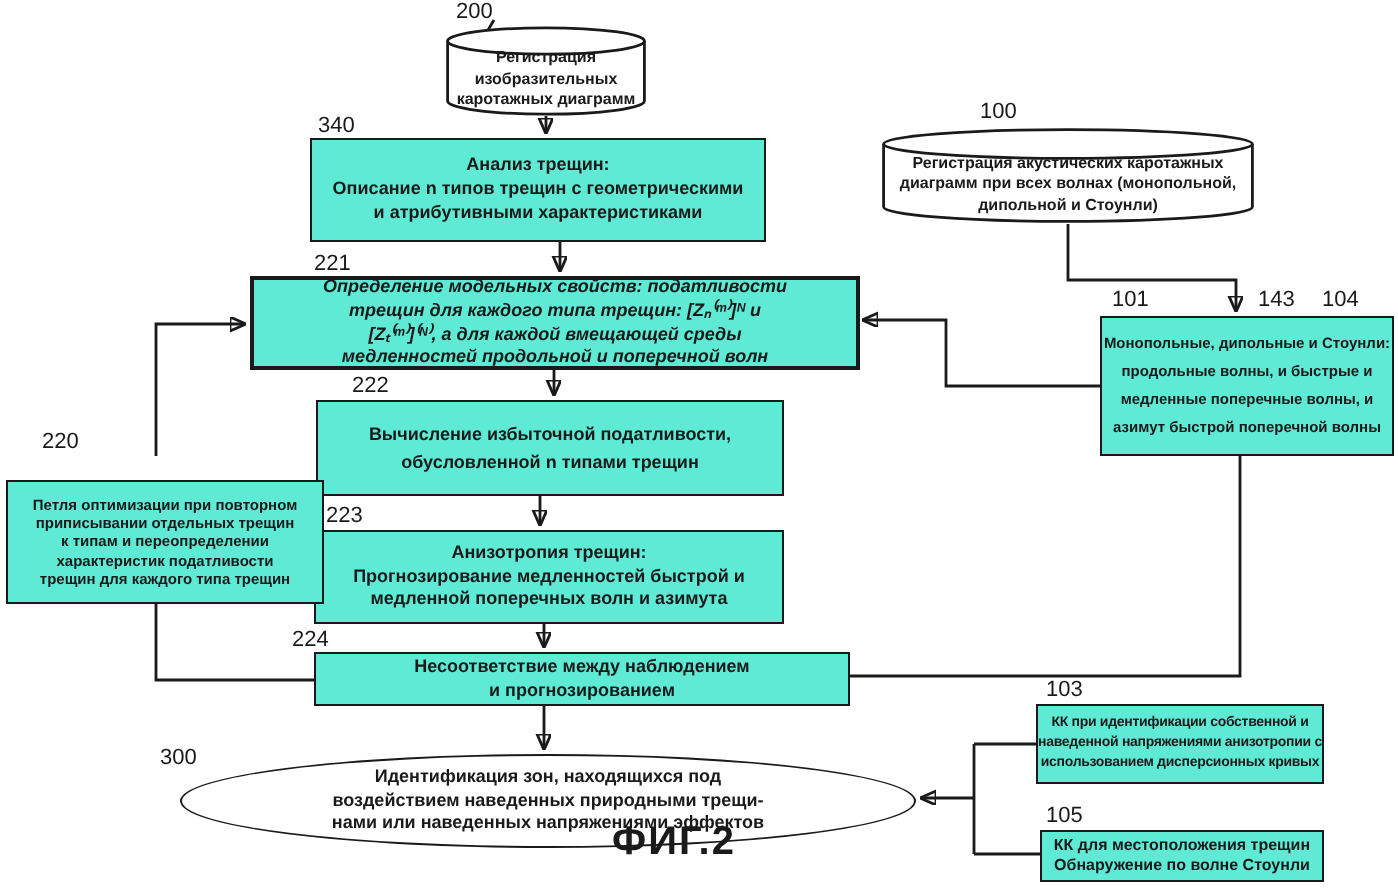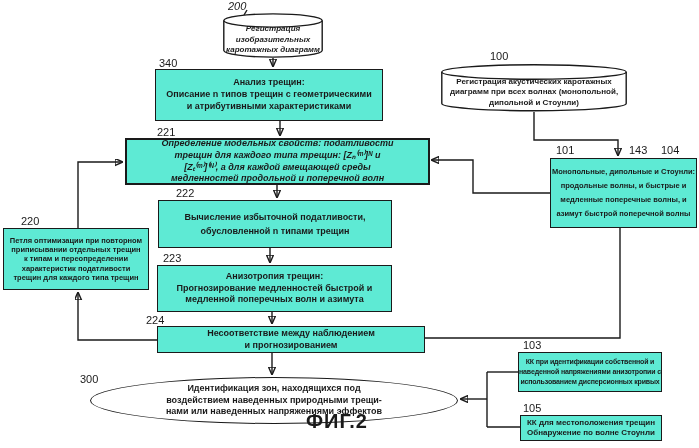--- a/index.html
+++ b/index.html
@@ -48,21 +48,21 @@
     <path d="M78,228 L78,162 L122,162" marker-end="url(#arr)"></path>
     <path d="M534,112 L534,140 L618,140 L618,155" marker-end="url(#arr)"></path>
     <path d="M550,193 L473,193 L473,160 L432,160" marker-end="url(#arr)"></path>
     <path d="M620,228 L620,338 L386,338" marker-end="url(#arr)"></path>
     <path d="M518,372 L487,372"></path>
     <path d="M520,427 L487,427"></path>
     <path d="M487,372 L487,427"></path>
     <path d="M487,399 L461,399" marker-end="url(#arr)"></path>
   </svg>
 
-  <div class="node cyl fs8" id="cyl200" style="left:223px;top:13px;width:100px;height:45px;font-style:italic;">
+  <div class="node cyl fs8" id="cyl200" style="left:223px;top:13px;width:100px;height:45px;">
     <svg width="100" height="45" viewBox="0 0 100 45">
       <path d="M0.8,7.5 L0.8,37.5 A49.2,6.6 0 0 0 99.2,37.5 L99.2,7.5" fill="#fff" stroke="#1a1a1a" stroke-width="1.4"></path>
       <ellipse cx="50" cy="7.5" rx="49.2" ry="6.6" fill="#fff" stroke="#1a1a1a" stroke-width="1.4"></ellipse>
     </svg>
     <div class="node-text">Регистрация
 изобразительных
 каротажных диаграмм</div>
   </div>
 
   <div class="node cyl fs8" id="cyl100" style="left:441px;top:64px;width:186px;height:48px;justify-content:flex-end;">
@@ -97,21 +97,21 @@
     <div class="node-text">Анизотропия трещин:
 Прогнозирование медленностей быстрой и
 медленной поперечных волн и азимута</div>
   </div>
 
   <div class="node rect fs9" id="box224" style="left:157px;top:326px;width:268px;height:27px;">
     <div class="node-text">Несоответствие между наблюдением
 и прогнозированием</div>
   </div>
 
-  <div class="node rect fs75" id="box220" style="left:3px;top:228px;width:146px;height:62px;">
+  <div class="node rect fs75" id="box220" style="left:3px;top:240px;width:159px;height:62px;">
     <div class="node-text">Петля оптимизации при повторном
 приписывании отдельных трещин
 к типам и переопределении
 характеристик податливости
 трещин для каждого типа трещин</div>
   </div>
 
   <div class="node rect fs75" id="box102" style="left:550px;top:158px;width:147px;height:70px;">
     <div class="node-text">Монопольные, дипольные и Стоунли:
 продольные волны, и быстрые и
@@ -129,21 +129,21 @@
     <div class="node-text">КК для местоположения трещин
 Обнаружение по волне Стоунли</div>
   </div>
 
   <div class="node ellipse fs9" id="ell300" style="left:90px;top:377px;width:368px;height:47px;">
     <div class="node-text">Идентификация зон, находящихся под
 воздействием наведенных природными трещи-
 нами или наведенных напряжениями эффектов</div>
   </div>
 
-  <div class="ref" style="left:228px;top:0px;font-style:italic;">200</div>
+  <div class="ref" style="left:228px;top:0px;">200</div>
   <div class="ref" style="left:159px;top:57px;">340</div>
   <div class="ref" style="left:157px;top:126px;">221</div>
   <div class="ref" style="left:176px;top:187px;">222</div>
   <div class="ref" style="left:163px;top:252px;">223</div>
   <div class="ref" style="left:146px;top:314px;">224</div>
   <div class="ref" style="left:21px;top:215px;">220</div>
   <div class="ref" style="left:490px;top:50px;">100</div>
   <div class="ref" style="left:556px;top:144px;">101</div>
   <div class="ref" style="left:629px;top:144px;">143</div>
   <div class="ref" style="left:661px;top:144px;">104</div>

